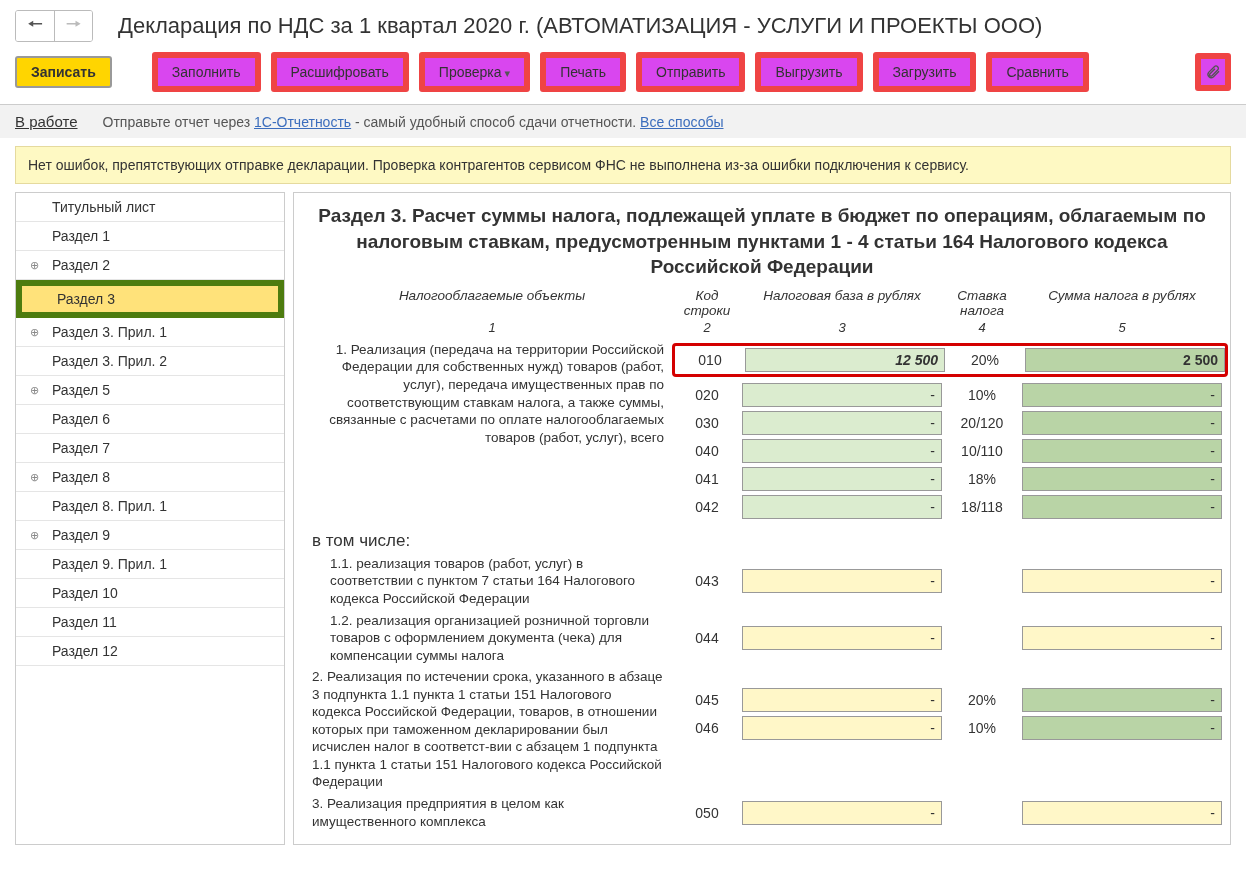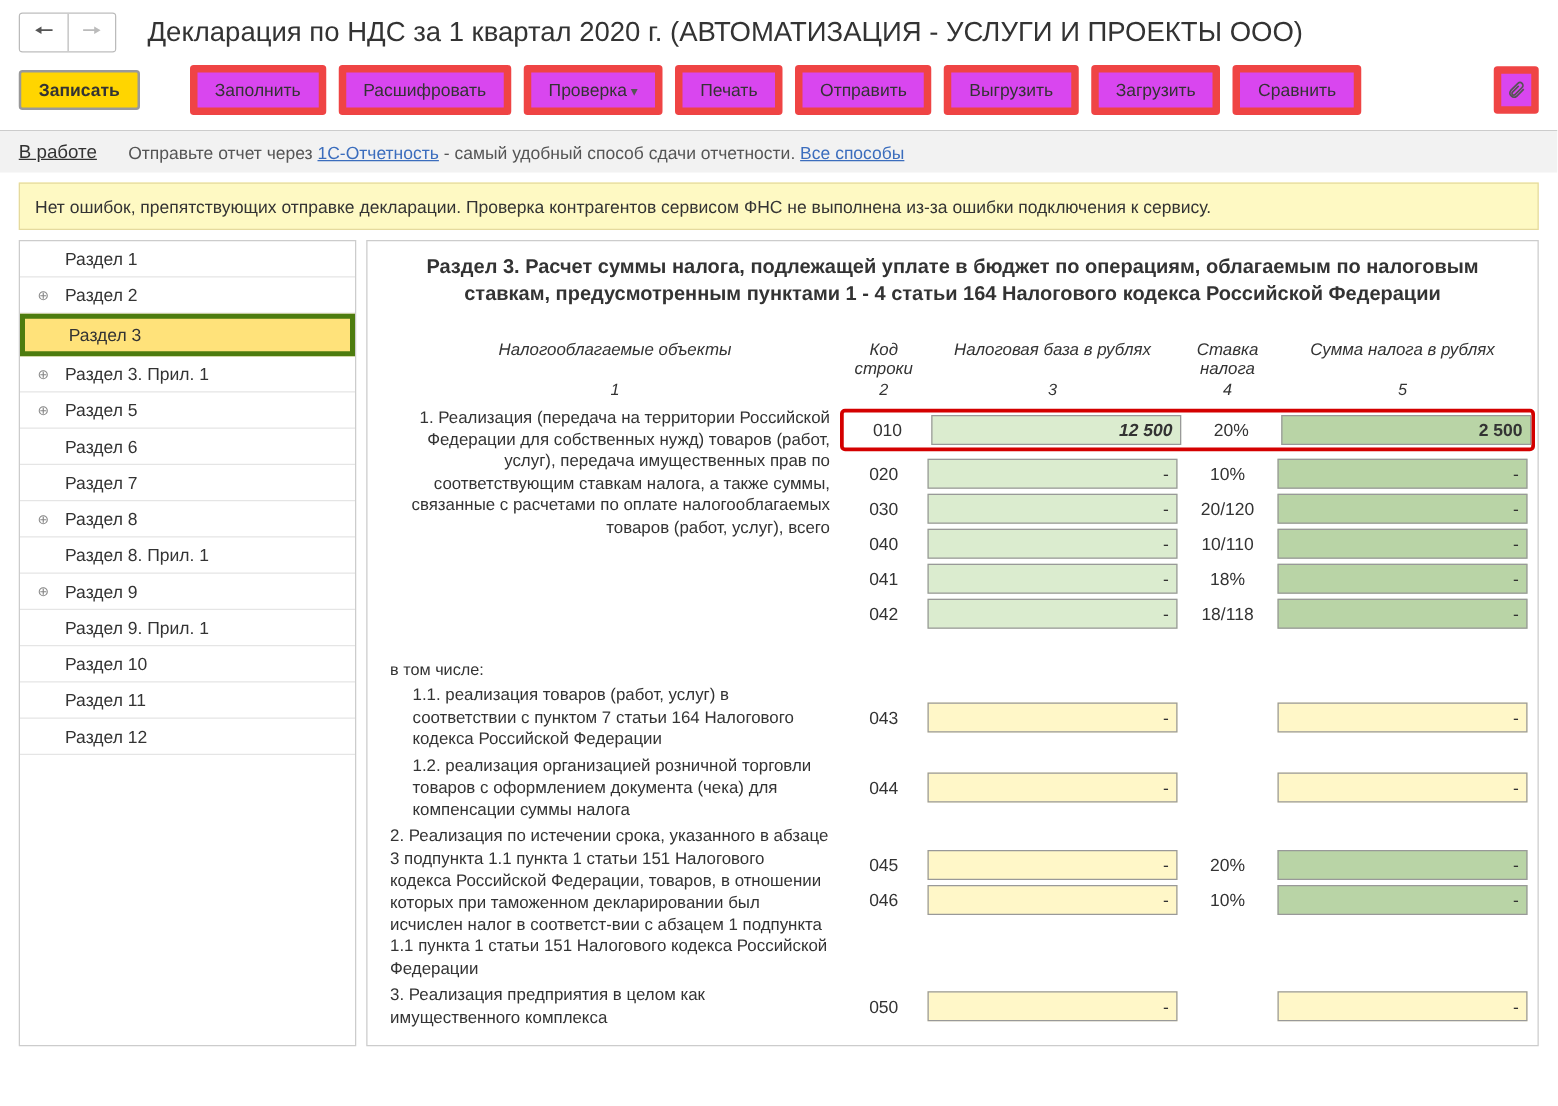--- a/index.html
+++ b/index.html
@@ -28,42 +28,42 @@
   .status-text a { color:#3b6dbd; text-decoration:underline; }
 
   
   .info-stripe { margin:8px 15px; padding:10px 12px; background:#fef9c3; border:1px solid #e5da9e; font-size:14px; color:#333; }
 
   
   .main { display:flex; padding:0 15px 15px 15px; gap:8px; }
   .sidebar { width:270px; border:1px solid #ccc; }
   .sidebar-item { padding:6px 10px 6px 36px; border-bottom:1px solid #e5e5e5; cursor:pointer; position:relative; font-size:14px; }
   .sidebar-item.expandable::before { content:"⊕"; position:absolute; left:14px; color:#888; font-size:11px; top:8px; }
-  .sidebar-item.selected { background:#ffe27a; border:4px solid #4d7c0f; padding:5px 9px 5px 35px; }
+  .sidebar-item.selected { background:#ffe27a; border:6px solid #4d7c0f; padding:5px 9px 5px 35px; }
 
   .content { flex:1; border:1px solid #ccc; padding:10px 18px; overflow:auto; }
-  .section-title { text-align:center; font-weight:bold; font-size:16px; line-height:1.35; margin-bottom:26px; }
+  .section-title { text-align:center; font-weight:bold; font-size:19px; line-height:1.35; margin-bottom:8px; }
 
   .grid-head { display:grid; grid-template-columns: 360px 70px 200px 80px 200px; gap:0; font-style:italic; text-align:center; color:#333; font-size:13.5px; margin-bottom:2px; }
   .grid-sub  { display:grid; grid-template-columns: 360px 70px 200px 80px 200px; text-align:center; font-style:italic; font-size:13px; margin-bottom:6px; }
 
   .row { display:grid; grid-template-columns: 360px 70px 200px 80px 200px; align-items:center; margin:4px 0; }
   .row .desc { font-size:13.5px; line-height:1.3; padding-right:8px; }
   .row .desc.sub { padding-left:18px; }
   .row .code { text-align:center; font-size:14px; }
   .row .rate { text-align:center; font-size:14px; }
   .cell-input { height:24px; border:1px solid #999; padding:0 6px; text-align:right; font-size:14px; line-height:22px; }
   .cell-green { background:#dbeccf; }
   .cell-green-dk { background:#b9d4a6; }
   .cell-yellow { background:#fff7c8; }
 
   .highlight-box { border:3px solid #d40000; border-radius:4px; padding:2px 0; margin:2px 0 6px 0; }
   .highlight-box .row { margin:0; }
 
-  .inter { font-size:13px; margin:21px 0 4px 0; }
+  .inter { font-size:17px; margin:8px 0 4px 0; }
 
   svg.paperclip { width:18px; height:18px; stroke:#555; fill:none; stroke-width:2; }
 </style>
 </head>
 <body>
 
 <div class="page">
 
   <div class="header-row">
     <div class="nav-arrows">
@@ -96,24 +96,26 @@
     <a class="status-link">В работе</a>
     <span class="status-text">
       <span>Отправьте отчет через </span><a>1С-Отчетность</a><span> - самый удобный способ сдачи отчетности. </span><a>Все способы</a>
     </span>
   </div>
 
   <div class="info-stripe">Нет ошибок, препятствующих отправке декларации. Проверка контрагентов сервисом ФНС не выполнена из-за ошибки подключения к сервису.</div>
 
   <div class="main">
     <div class="sidebar" id="sidebar">
+        <div class="sidebar-item">Титульный лист</div>
         <div class="sidebar-item">Раздел 1</div>
         <div class="sidebar-item expandable">Раздел 2</div>
         <div class="sidebar-item selected">Раздел 3</div>
         <div class="sidebar-item expandable">Раздел 3. Прил. 1</div>
+        <div class="sidebar-item">Раздел 3. Прил. 2</div>
         <div class="sidebar-item expandable">Раздел 5</div>
         <div class="sidebar-item">Раздел 6</div>
         <div class="sidebar-item">Раздел 7</div>
         <div class="sidebar-item expandable">Раздел 8</div>
         <div class="sidebar-item">Раздел 8. Прил. 1</div>
         <div class="sidebar-item expandable">Раздел 9</div>
         <div class="sidebar-item">Раздел 9. Прил. 1</div>
         <div class="sidebar-item">Раздел 10</div>
         <div class="sidebar-item">Раздел 11</div>
         <div class="sidebar-item">Раздел 12</div>

